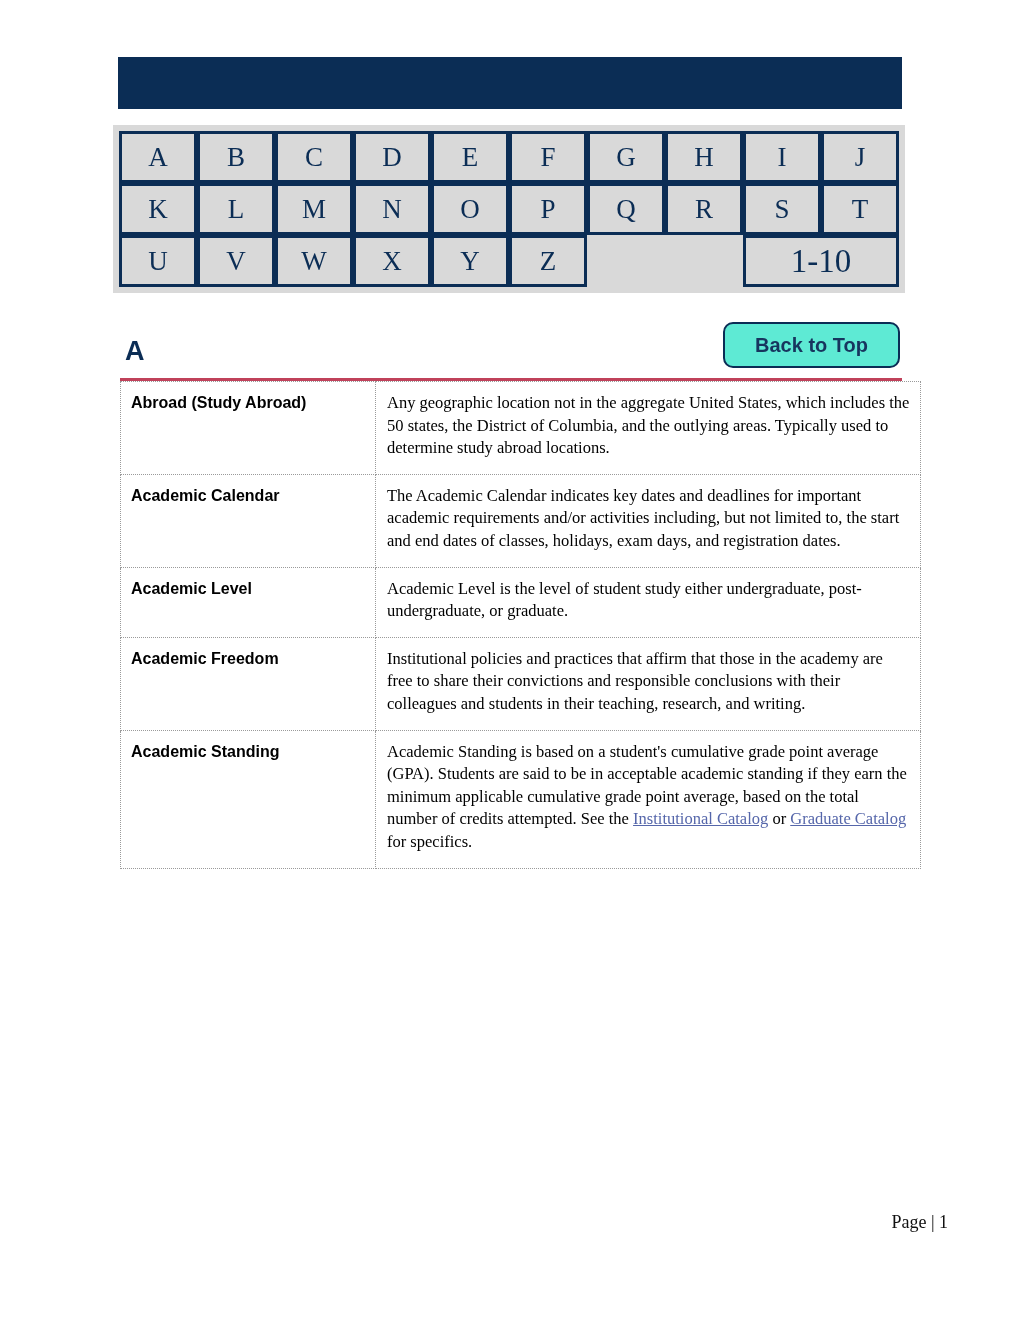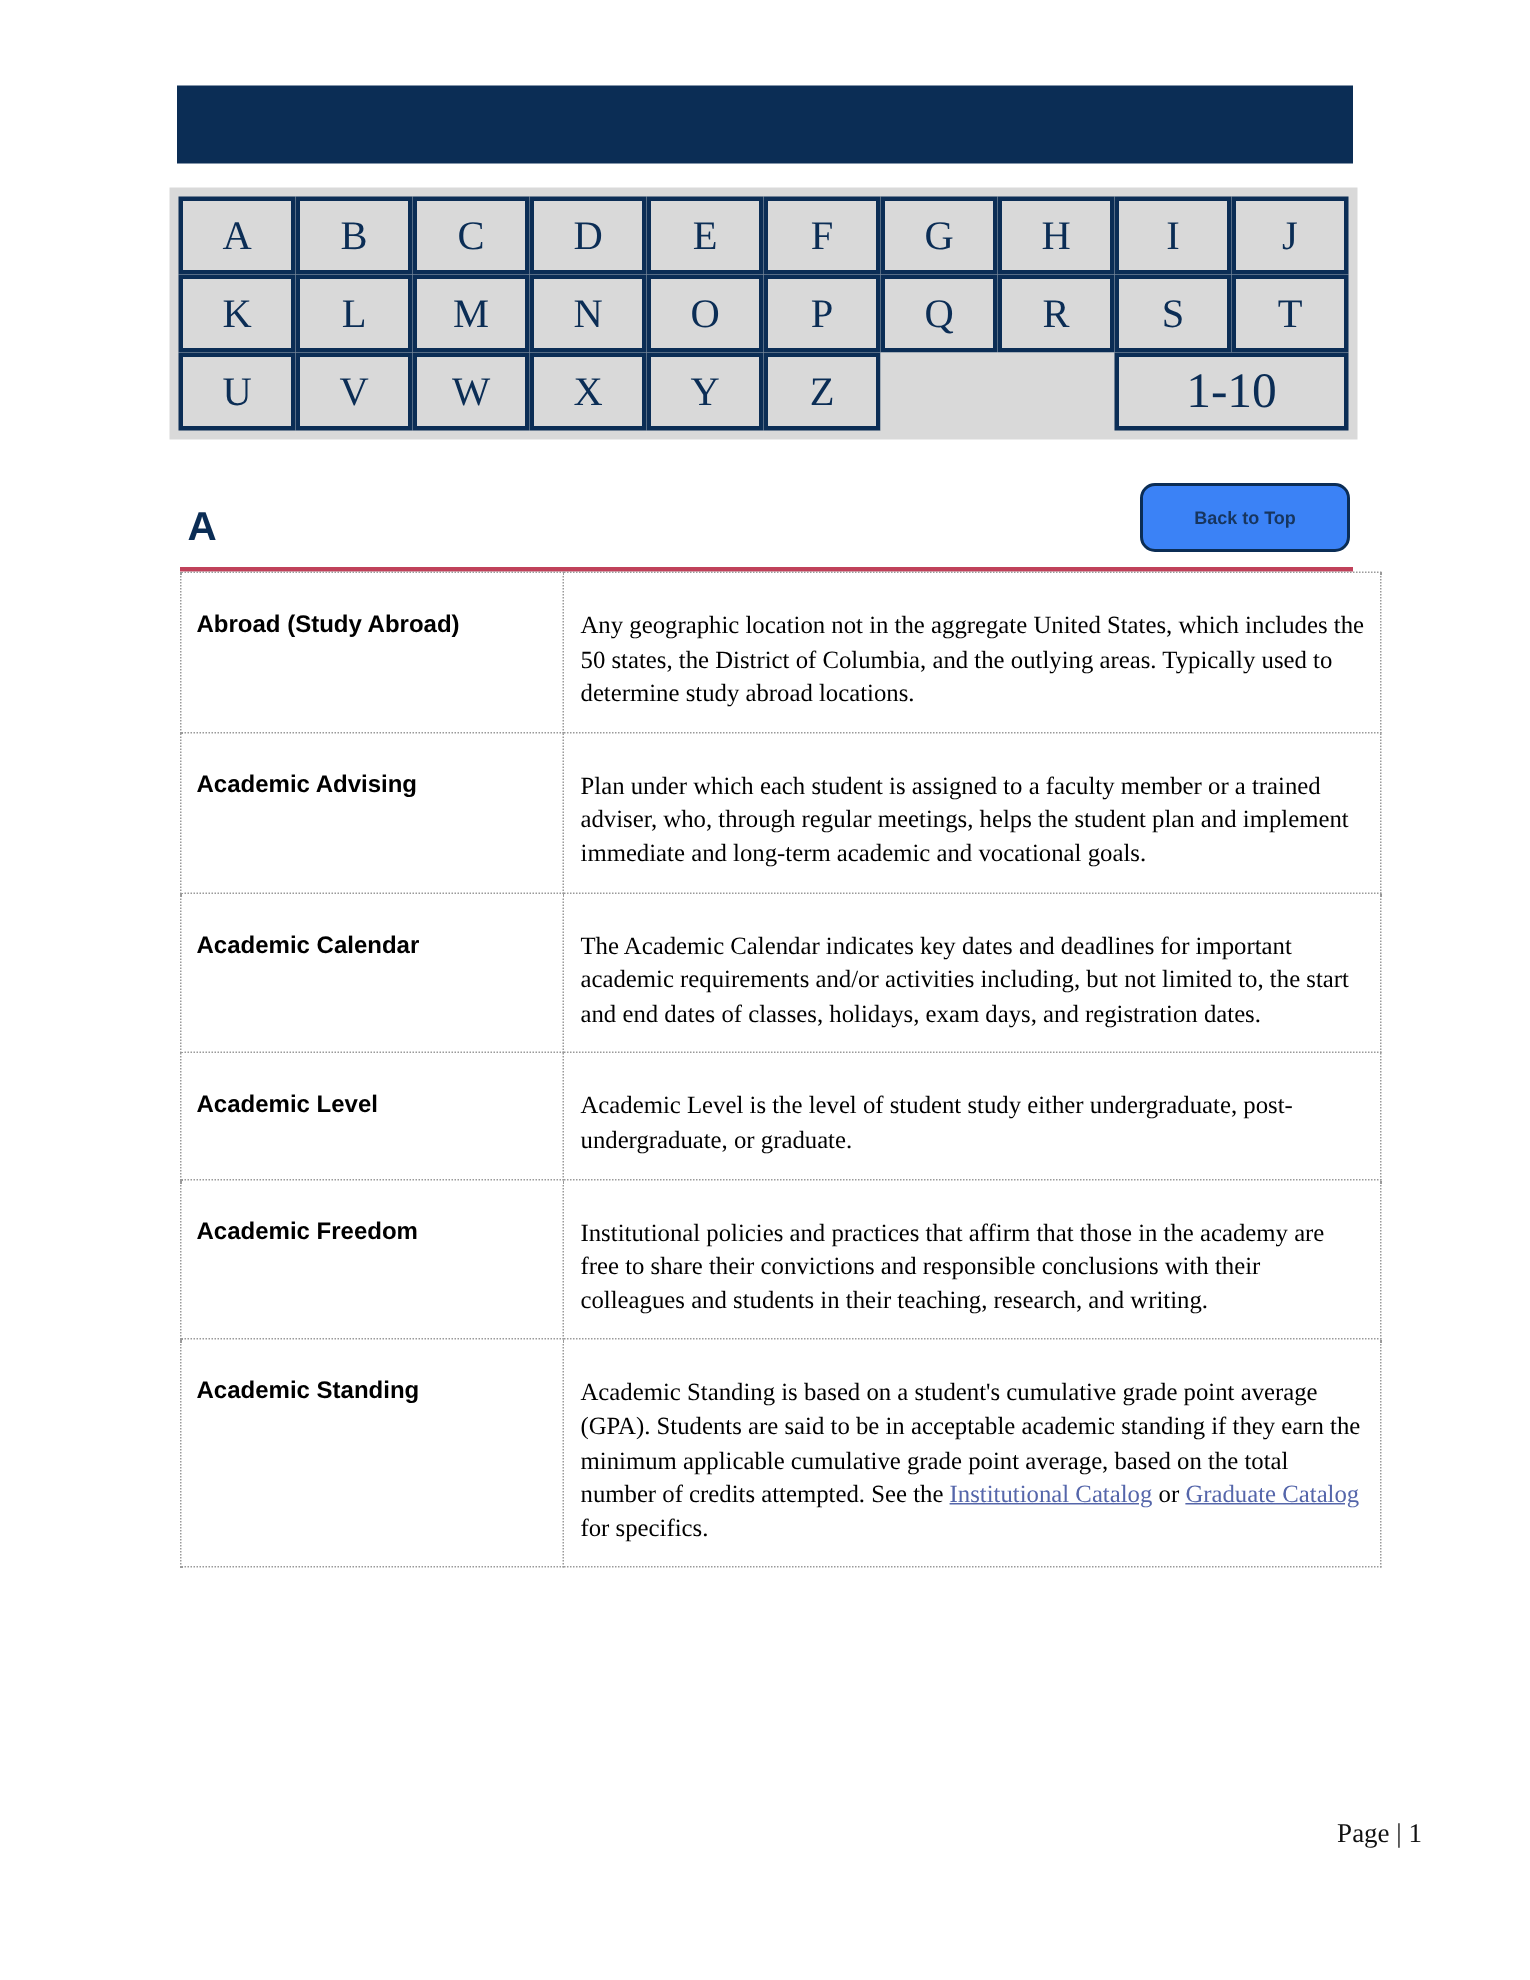--- a/index.html
+++ b/index.html
@@ -79,29 +79,29 @@
     font-family: "Liberation Sans", "DejaVu Sans", sans-serif;
     font-weight: bold;
     font-size: 27px;
     color: #0b2d55;
     letter-spacing: 0;
   }
   .back-to-top {
     position: absolute;
     right: 20px;
     top: -8px;
-    width: 140px;
+    width: 177px;
     height: 46px;
-    background: #3b82f6;
+    background: #5eead4;
     border: 2px solid #0b2d55;
     border-radius: 10px;
     color: #17355e;
     font-family: "Liberation Sans", "DejaVu Sans", sans-serif;
     font-weight: bold;
-    font-size: 12px;
+    font-size: 20px;
     display: flex;
     align-items: center;
     justify-content: center;
     cursor: pointer;
   }
 
   
   .rose-rule {
     position: absolute;
     left: 120px;
@@ -115,21 +115,21 @@
   .glossary {
     position: absolute;
     left: 120px;
     top: 381px;
     width: 800px;
     border-collapse: collapse;
     table-layout: fixed;
   }
   .glossary td {
     border: 1px dotted #9a9a9a;
-    padding: 24px 10px 14px 10px;
+    padding: 10px 10px 14px 10px;
     vertical-align: top;
     font-size: 16.5px;
     line-height: 1.37;
   }
   .glossary td.term {
     width: 255px;
     font-family: "Liberation Sans", "DejaVu Sans", sans-serif;
     font-weight: bold;
     font-size: 16px;
     padding-left: 10px;
@@ -210,24 +210,20 @@
 </div>
 <div class="rose-rule"></div>
 
 <table class="glossary">
   <tbody id="glossary-body">
       <tr>
         <td class="term">Abroad (Study Abroad)</td>
         <td class="def">Any geographic location not in the aggregate United States, which includes the 50 states, the District of Columbia, and the outlying areas.  Typically used to determine study abroad locations.</td>
       </tr>
       <tr>
-        <td class="term">Academic Advising</td>
-        <td class="def">Plan under which each student is assigned to a faculty member or a trained adviser, who, through regular meetings, helps the student plan and implement immediate and long-term academic and vocational goals.</td>
-      </tr>
-      <tr>
         <td class="term">Academic Calendar</td>
         <td class="def">The Academic Calendar indicates key dates and deadlines for important academic requirements and/or activities including, but not limited to, the start and end dates of classes, holidays, exam days, and registration dates.</td>
       </tr>
       <tr>
         <td class="term">Academic Level</td>
         <td class="def">Academic Level is the level of student study either undergraduate, post-undergraduate, or graduate.</td>
       </tr>
       <tr>
         <td class="term">Academic Freedom</td>
         <td class="def">Institutional policies and practices that affirm that those in the academy are free to share their convictions and responsible conclusions with their colleagues and students in their teaching, research, and writing.</td>

